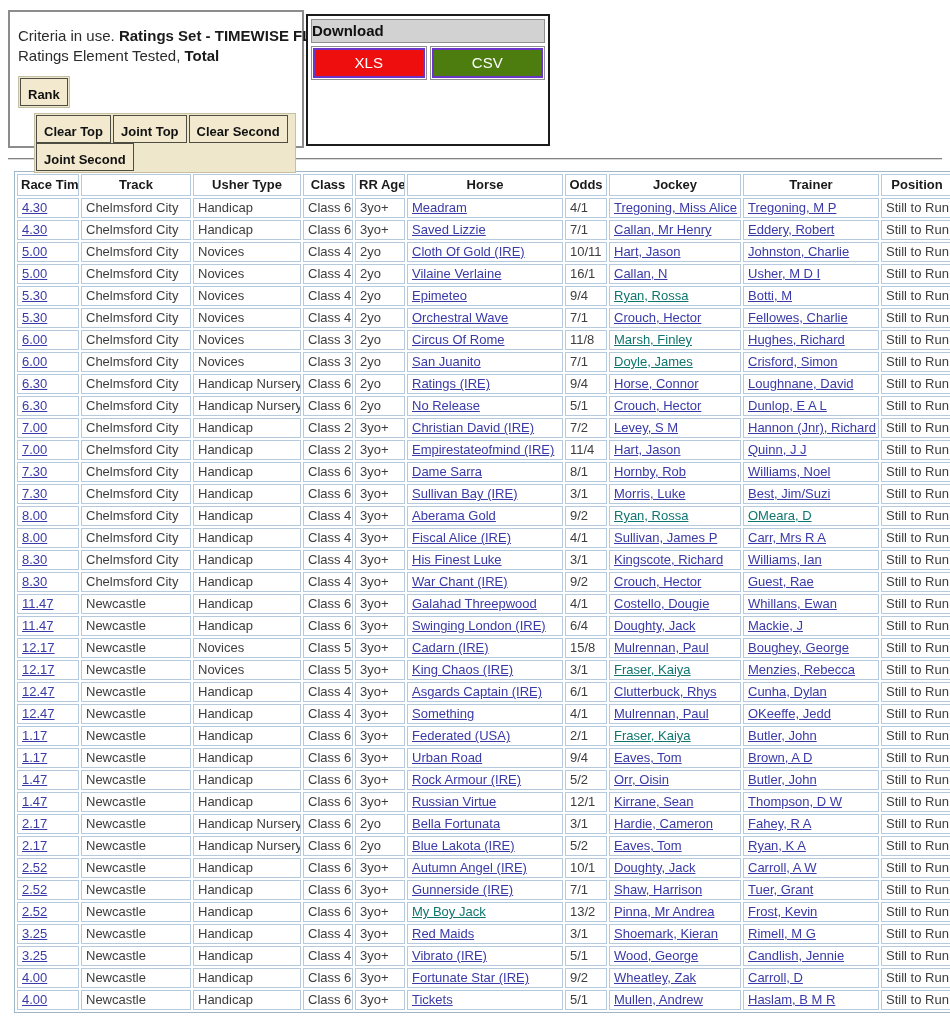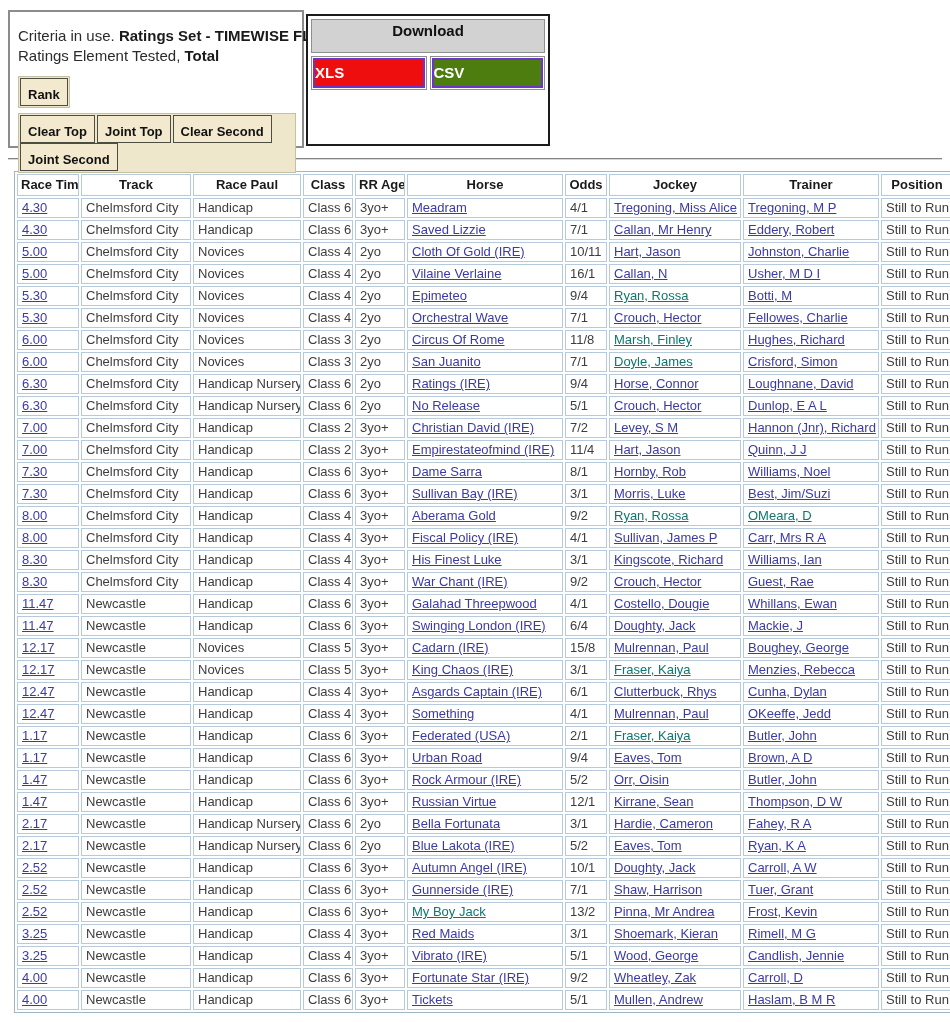--- a/index.html
+++ b/index.html
@@ -27,21 +27,21 @@
   }
   .criteria-text b { color: #1a1a1a; }
 
   .btn-group {
     display: inline-block;
     border: 1px solid #c6bfa2;
     background: #efe7cc;
     padding: 1px;
   }
   .rank-row { margin: 2px 0 5px 2px; }
-  .actions-row { margin-left: 2px; }
+  .actions-row { margin-left: 18px; }
   .beige-btn {
     font-family: inherit;
     font-size: 13px; font-weight: bold; color: #111;
     background: #f2e9cf;
     border: 1px solid #4d4d42;
     padding: 8px 7px 3px 7px;
     margin: 0;
     cursor: pointer;
     line-height: 15px;
   }
@@ -51,35 +51,35 @@
   .download-box {
     width: 244px; height: 132px;
     border: 2px solid #1c1c1c;
     background: #fff;
     margin-left: 2px; margin-top: 6px;
     padding: 3px;
   }
   .download-header {
     background: #d2d2d2;
     border: 1px solid #8f8f8f;
-    text-align: center;
     font-size: 15px; font-weight: bold; color: #111;
-    padding: 2px 0 13px 0;
+    padding: 2px 0 3px 0;
   }
   .download-buttons { display: flex; margin-top: 3px; }
   .dl-cell {
     flex: 1;
     border: 1px solid #8f8f8f;
     padding: 1px;
     margin-right: 3px;
   }
   .dl-cell:last-child { margin-right: 0; }
   .dl-btn {
     display: block;
-    font-size: 15px; font-weight: bold;
+    text-align: center;
+    font-size: 15px; font-weight: normal;
     color: #ffffff;
     text-decoration: none;
     border: 2px solid #6a35c8;
     padding: 4px 0 5px 0;
     cursor: pointer;
   }
   .dl-btn.xls { background: #ee0e0e; }
   .dl-btn.csv { background: #4d7c0f; }
 
   hr.rule {
@@ -161,21 +161,21 @@
     <col style="width:156px">
       <col style="width:42px">
       <col style="width:132px">
       <col style="width:136px">
       <col style="width:72px">
   </colgroup>
   <thead>
     <tr>
       <th>Race Time</th>
       <th>Track</th>
-      <th>Race Paul</th>
+      <th>Usher Type</th>
       <th>Class</th>
       <th>RR Age</th>
       <th>Horse</th>
       <th>Odds</th>
       <th>Jockey</th>
       <th>Trainer</th>
       <th>Position</th>
     </tr>
   </thead>
   <tbody>
@@ -358,21 +358,21 @@
         <td><a class="lnk visited">Ryan, Rossa</a></td>
         <td><a class="lnk visited">OMeara, D</a></td>
         <td>Still to Run</td>
       </tr>
       <tr>
         <td><a class="lnk">8.00</a></td>
         <td>Chelmsford City</td>
         <td>Handicap</td>
         <td>Class 4</td>
         <td>3yo+</td>
-        <td><a class="lnk">Fiscal Policy (IRE)</a></td>
+        <td><a class="lnk">Fiscal Alice (IRE)</a></td>
         <td>4/1</td>
         <td><a class="lnk">Sullivan, James P</a></td>
         <td><a class="lnk">Carr, Mrs R A</a></td>
         <td>Still to Run</td>
       </tr>
       <tr>
         <td><a class="lnk">8.30</a></td>
         <td>Chelmsford City</td>
         <td>Handicap</td>
         <td>Class 4</td>

